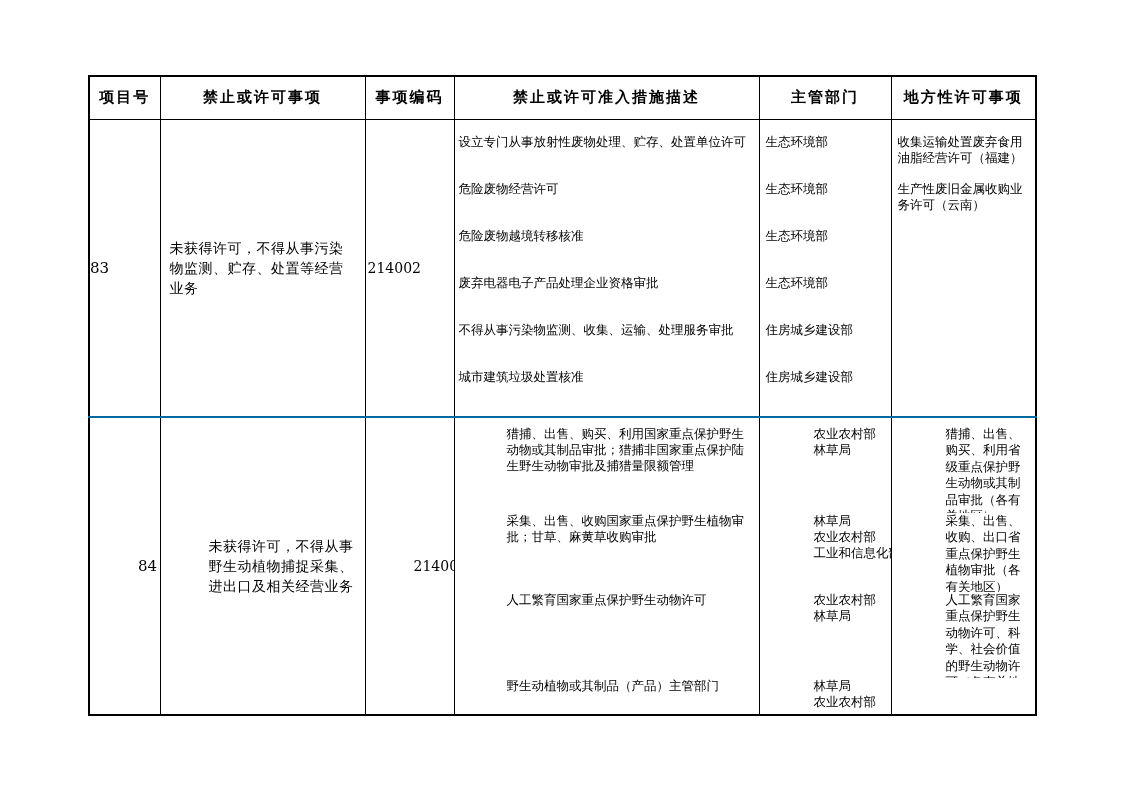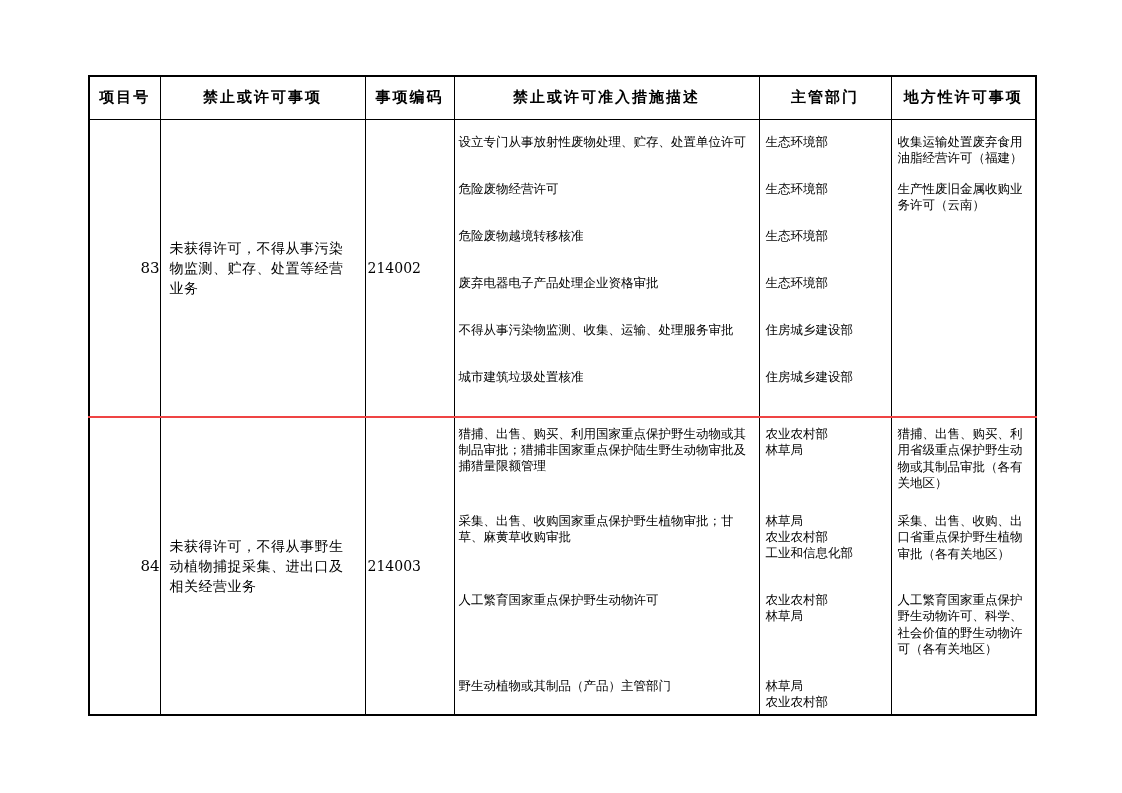--- a/index.html
+++ b/index.html
@@ -27,23 +27,23 @@
   }
   tr.hdr th {
     height: 43px;
     font-size: 15px;
     font-weight: bold;
     letter-spacing: 2px;
     text-align: center;
     white-space: nowrap;
   }
   tr.bigrow.r0 td { height: 282px; }
-  tr.bigrow.r1 td { height: 292px; border-top: 2px solid #ef4444; border-bottom: 2px solid #000; }
-
-  td.c-num  { text-align: right; font-size: 15px; }
+  tr.bigrow.r1 td { height: 292px; border-top: 2px solid #0369a1; border-bottom: 2px solid #000; padding-left: 48px; }
+
+  td.c-num  { text-align: left; font-size: 15px; }
   td.c-item { padding: 0 9px; font-size: 14px; line-height: 20px; letter-spacing: 0.5px; text-align: left; }
   td.c-code { padding-left: 2px; font-size: 14px; text-align: left; margin-top: 40px; }
 
   td.c-measure, td.c-dept, td.c-local { vertical-align: top; margin-top: 48px; }
 
   .stack { display: flex; flex-direction: column; }
   .stack.s0 { padding-top: 14px; }
   .stack.s1 { padding-top: 8px; }
   .s0 .entry { height: 47px; }
   .s1 .entry.e0 { height: 87px; }

